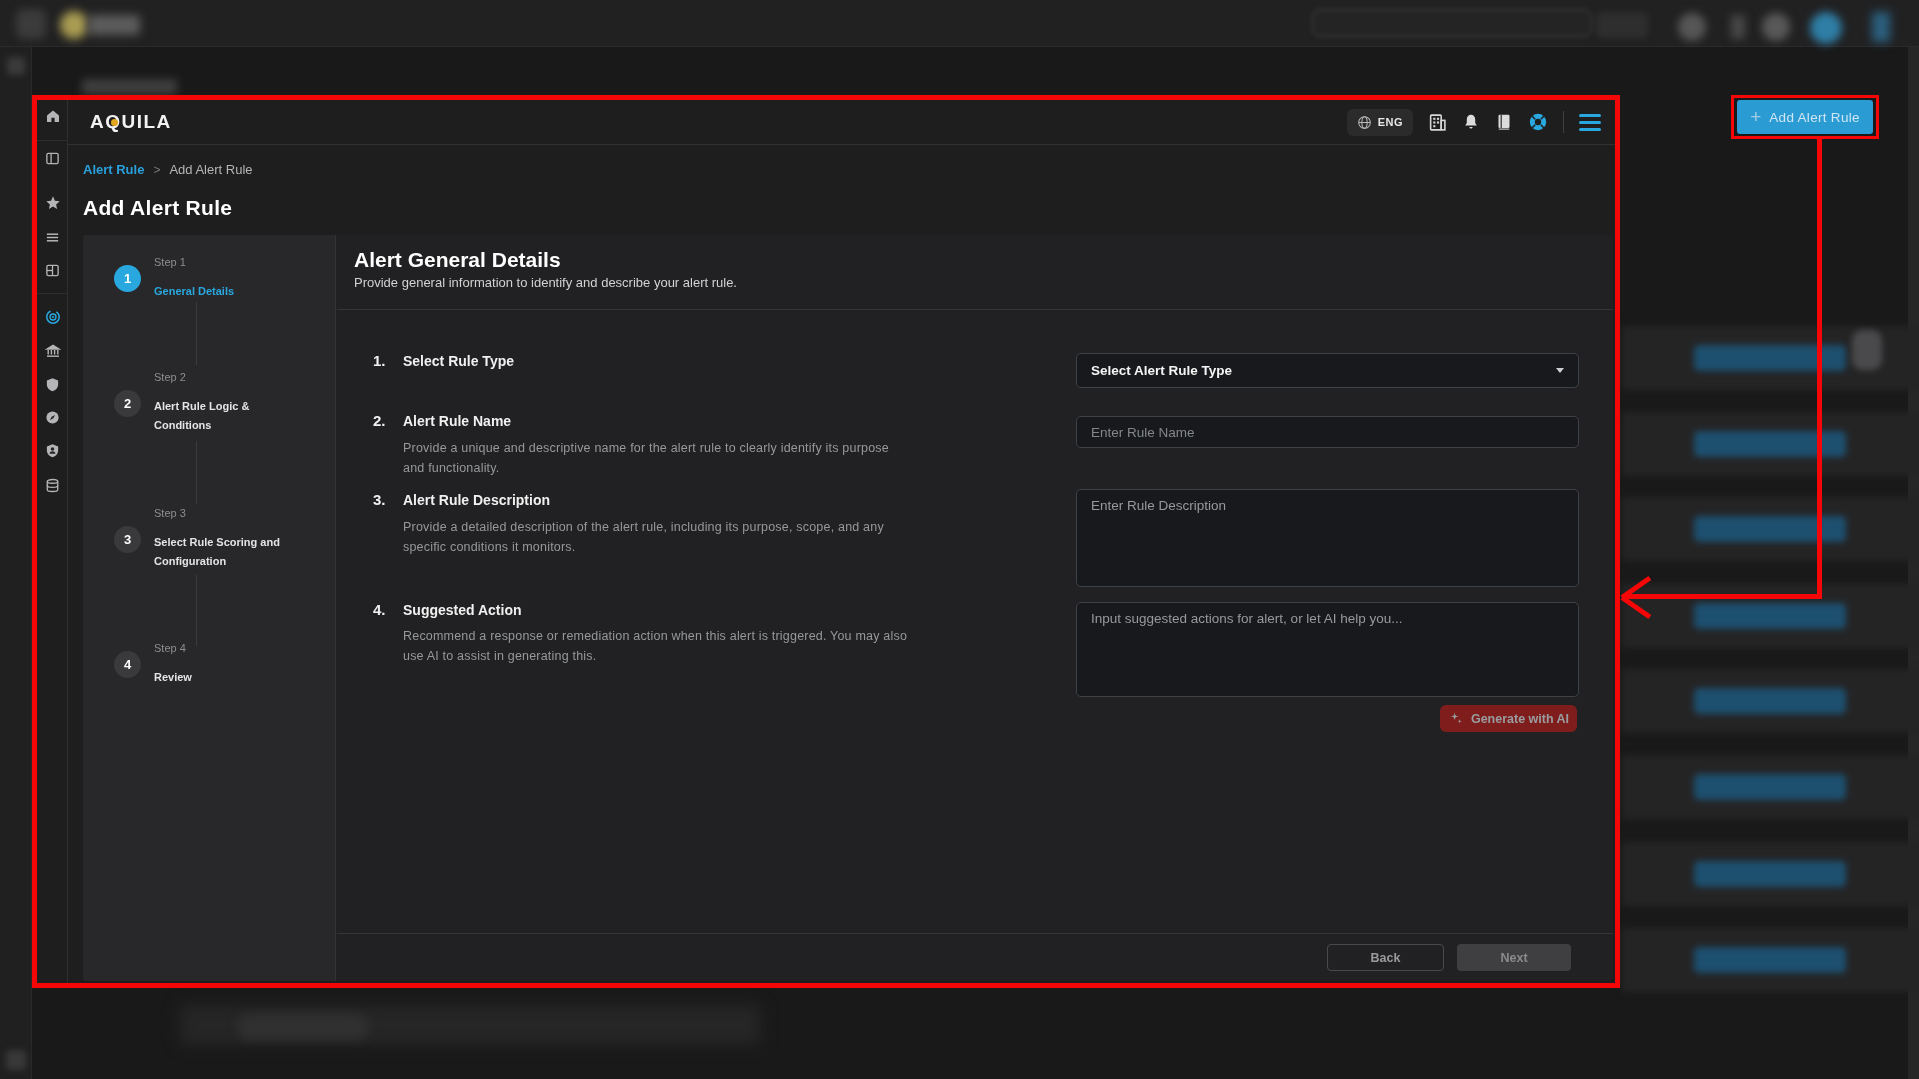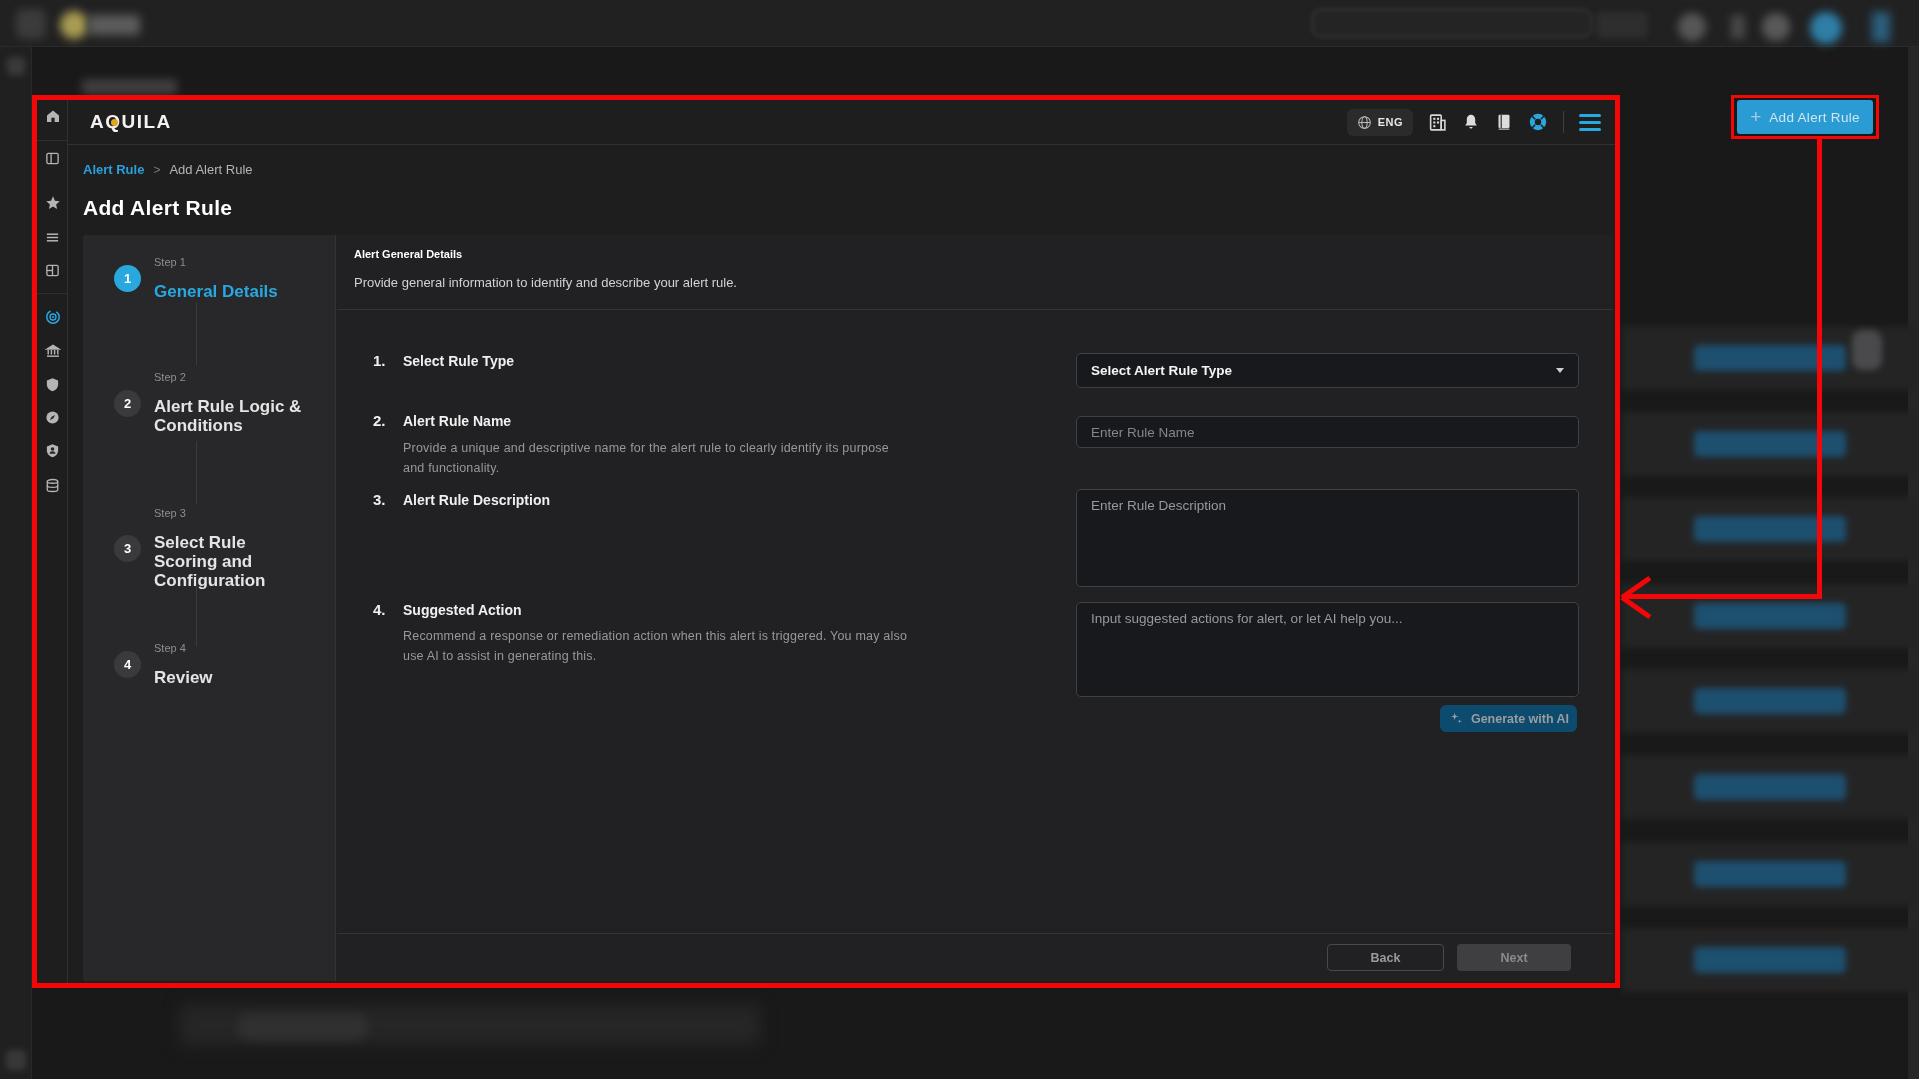--- a/index.html
+++ b/index.html
@@ -63,42 +63,42 @@
   .bc-current { color:#b5b5b5; }
   .page-title { left:46px; top:96px; font-size:21px; font-weight:bold; color:#ffffff; letter-spacing:0.3px; }
 
   .card { left:46px; top:135px; width:1530px; height:746px; background:#212123; border-radius:3px; }
   .stepper-col { position:absolute; left:0; top:0; width:253px; height:746px; background:#28282a; border-right:1px solid #343436; border-radius:3px 0 0 3px; }
   .step { position:absolute; left:31px; display:flex; align-items:center; gap:13px; }
   .step-circle { width:27px; height:27px; border-radius:50%; background:#3a3a3c; color:#ffffff; font-size:13px; font-weight:bold;
     display:flex; align-items:center; justify-content:center; flex:0 0 27px; }
   .step.active .step-circle { background:#29a8e0; }
   .step-label { font-size:11px; color:#8e8e90; margin-bottom:3px; }
-  .step-title { font-size:17px; color:#e4e4e4; font-weight:bold; line-height:19px; width:155px;margin-top:14px; }
+  .step-title { font-size:11px; color:#e4e4e4; font-weight:bold; line-height:19px; width:155px;margin-top:14px; }
   .step.active .step-title { color:#29a8e0; }
   .connector { position:absolute; left:113px; width:1px; background:#3b3b3d; }
 
   .form-head { position:absolute; left:254px; top:0; width:1276px; height:75px; border-bottom:1px solid #353537; }
-  .form-title { position:absolute; left:17px; top:13px; font-size:11px; font-weight:bold; color:#ffffff; }
+  .form-title { position:absolute; left:17px; top:13px; font-size:21px; font-weight:bold; color:#ffffff; }
   .form-sub { position:absolute; left:17px; top:40px; font-size:13px; color:#d2d2d2; }
 
   .item-num { position:absolute; left:290px; font-size:15px; font-weight:bold; color:#f0f0f0; }
   .item-label { position:absolute; left:320px; font-size:14px; font-weight:bold; color:#f0f0f0; }
   .item-desc { position:absolute; left:320px; width:505px; font-size:12.5px; color:#96989a; line-height:20px; letter-spacing:0.2px; }
 
   .field { position:absolute; left:993px; width:503px; background:#17191c; border:1px solid #3e4146; border-radius:5px;
     font-family:"Liberation Sans", sans-serif; }
   .select-box { height:35px; display:flex; align-items:center; justify-content:space-between; padding:0 14px; cursor:pointer; }
   .select-box .val { color:#f5f5f5; font-size:13.5px; font-weight:bold; }
   .caret { width:0; height:0; border-left:4.5px solid transparent; border-right:4.5px solid transparent; border-top:5px solid #cfcfcf; }
   input.field, textarea.field { color:#e6e6e6; font-size:13.5px; padding:8px 14px; outline:none; resize:none; }
   input.field::placeholder, textarea.field::placeholder { color:#84878a; opacity:1; }
   textarea.field::placeholder { color:#97999c; }
 
-  .gen-btn { position:absolute; left:1357px; top:470px; width:137px; height:27px; background:#0c4a6e; border-radius:6px;
+  .gen-btn { position:absolute; left:1357px; top:470px; width:137px; height:27px; background:#7f1d1d; border-radius:6px;
     display:flex; align-items:center; justify-content:center; gap:7px; cursor:pointer; }
   .gen-btn span { color:#9a9da0; font-size:12.5px; font-weight:bold; }
 
   .form-footer { position:absolute; left:254px; top:698px; width:1276px; height:48px; border-top:1px solid #353537;
     display:flex; align-items:center; justify-content:flex-end; gap:13px; padding-right:42px; }
   .btn-back { width:117px; height:27px; background:transparent; border:1px solid #4a4a4c; border-radius:4px;
     color:#9a9a9c; font-size:12.5px; font-weight:bold; display:flex; align-items:center; justify-content:center; cursor:pointer; }
   .btn-next { width:114px; height:27px; background:#3f3f41; border:none; border-radius:4px;
     color:#8a8a8c; font-size:12.5px; font-weight:bold; display:flex; align-items:center; justify-content:center; cursor:pointer; }
 </style>
@@ -361,20 +361,21 @@
         <span class="caret"></span>
       </div>
 
       <div class="item-num" style="top:177px;">2.</div>
       <div class="item-label" style="top:178px;">Alert Rule Name</div>
       <div class="item-desc" style="top:203px;">Provide a unique and descriptive name for the alert rule to clearly identify its purpose and functionality.</div>
       <input class="field" style="top: 181px; height: 32px;" placeholder="Enter Rule Name">
 
       <div class="item-num" style="top:256px;">3.</div>
       <div class="item-label" style="top:257px;">Alert Rule Description</div>
+      <div class="item-desc" style="top:282px;">Provide a detailed description of the alert rule, including its purpose, scope, and any specific conditions it monitors.</div>
       <textarea class="field" style="top: 254px; height: 98px;" placeholder="Enter Rule Description"></textarea>
 
       <div class="item-num" style="top:366px;">4.</div>
       <div class="item-label" style="top:367px;">Suggested Action</div>
       <div class="item-desc" style="top:391px;">Recommend a response or remediation action when this alert is triggered. You may also use AI to assist in generating this.</div>
       <textarea class="field" style="top: 367px; height: 95px;" placeholder="Input suggested actions for alert, or let AI help you..."></textarea>
 
       <div class="gen-btn">
         <svg width="16" height="16" viewBox="0 0 24 24">
             <path d="M10 2 C10.7 7.2 11.1 7.6 16.3 8.3 C11.1 9 10.7 9.4 10 14.6 C9.3 9.4 8.9 9 3.7 8.3 C8.9 7.6 9.3 7.2 10 2 Z" fill="#9a9da0"></path>

